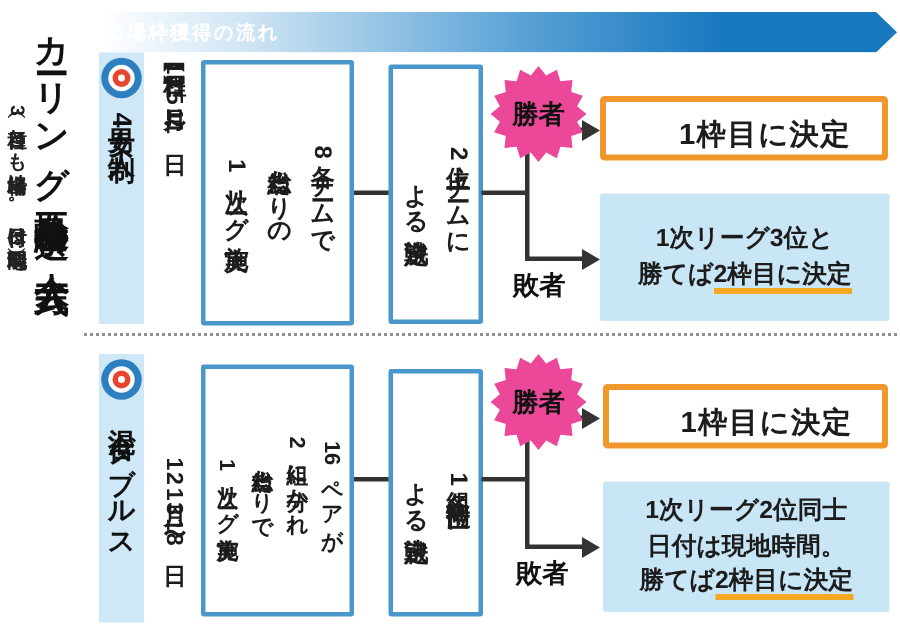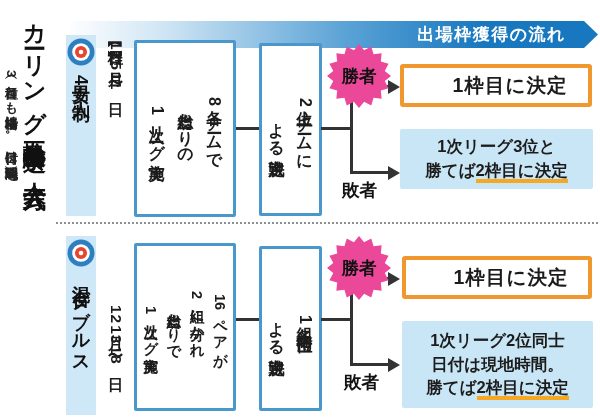--- a/index.html
+++ b/index.html
@@ -8,25 +8,25 @@
 
   .vtext { writing-mode:vertical-rl; text-orientation:mixed; }
 
   
   .sidebar { position:absolute; left:2px; top:8px; height:404px; width:56px; }
   .sidebar-inner { writing-mode:vertical-rl; height:100%; }
   .main-title { font-size:23px; font-weight:bold; letter-spacing:2px; color:#111; }
   .sub-title { font-size:13px; font-weight:600; margin-top:62px; letter-spacing:0; color:#222; }
 
   
-  .banner { position:absolute; left:70px; top:21px; width:528px; height:27px;
+  .banner { position:absolute; left:70px; top:8px; width:528px; height:27px;
     background:linear-gradient(90deg,#fdfeff 0%,#cfe5f4 18%,#5ba3d6 52%,#1878bf 78%,#1878bf 100%);
     clip-path:polygon(0 0, calc(100% - 14px) 0, 100% 50%, calc(100% - 14px) 100%, 0 100%);
-    display:flex; align-items:center; justify-content:flex-end; padding-right:32px;
-    color:#fff; font-weight:bold; font-size:17px; letter-spacing:1.5px; }
+    display:flex; align-items:center; justify-content:flex-start; padding-right:32px;
+    color:#fff; font-weight:bold; font-size:13px; letter-spacing:1.5px; }
 
   
   .strip { position:absolute; left:66px; width:30px; background:#cfe8f7;
     display:flex; flex-direction:column; align-items:center; padding-top:3px; }
   .strip .cat-label { font-size:18px; font-weight:bold; letter-spacing:2px; margin-top:5px; color:#111; }
   .target-icon { width:28px; height:28px; flex:0 0 auto; }
 
   
   .datecol { position:absolute; left:99px; width:32px; display:flex; justify-content:center; }
   .datecol .vtext { font-size:15.5px; font-weight:bold; letter-spacing:1px; }
@@ -45,21 +45,21 @@
   .ahead { position:absolute; width:0; height:0;
     border-left:12px solid #333; border-top:7px solid transparent; border-bottom:7px solid transparent; }
 
   
   .burst { position:absolute; width:64px; height:64px; background:#ec4899;
     display:flex; align-items:center; justify-content:center; }
   .burst span { font-size:17.5px; font-weight:bold; color:#111; }
 
   
   .winbox { position:absolute; border:4px solid #f0972d; background:#fff; border-radius:3px;
-    display:flex; align-items:center; justify-content:center; font-size:19.5px; font-weight:bold; letter-spacing:1px;padding-left:28px; }
+    display:flex; align-items:flex-end; justify-content:center; font-size:19.5px; font-weight:bold; letter-spacing:1px;padding-left:28px; }
   .losebox { position:absolute; background:#c9e6f6; border-radius:2px;
     display:flex; flex-direction:column; align-items:center; justify-content:center;
     font-size:16.5px; font-weight:bold; line-height:1.45; text-align:center; }
   .uline { border-bottom:4px solid #f7a823; padding-bottom:0; }
 
   .branch-label { position:absolute; font-size:17.5px; font-weight:bold; color:#111; }
 
   .dotted-sep { position:absolute; left:56px; top:222px; width:542px; height:0;
     border-top:2.5px dotted #8c9196; }
 </style>
@@ -119,21 +119,21 @@
 
   <div class="burst" style="left: 327px; top: 44px; clip-path: polygon(100% 50%, 90.2% 58%, 96.2% 69.1%, 84.1% 72.8%, 85.4% 85.4%, 72.8% 84.1%, 69.1% 96.2%, 58% 90.2%, 50% 100%, 42% 90.2%, 30.9% 96.2%, 27.2% 84.1%, 14.6% 85.4%, 15.9% 72.8%, 3.8% 69.1%, 9.8% 58%, 0% 50%, 9.8% 42%, 3.8% 30.9%, 15.9% 27.2%, 14.6% 14.6%, 27.2% 15.9%, 30.9% 3.8%, 42% 9.8%, 50% 0%, 58% 9.8%, 69.1% 3.8%, 72.8% 15.9%, 85.4% 14.6%, 84.1% 27.2%, 96.2% 30.9%, 90.2% 42%);">
     <span>勝者</span>
   </div>
   <div class="branch-label" style="left:342px; top:178px;">敗者</div>
 
   <div class="winbox" style="left:400px; top:64px; width:192px; height:43px;">
     <span>1枠目に決定</span>
   </div>
 
-  <div class="losebox" style="left:400px; top:129px; width:193px; height:60px;">
+  <div class="losebox" style="left:400px; top:129px; width:193px; height:85px;">
     <div>1次リーグ3位と</div>
     <div><span>勝てば</span><span class="uline">2枠目に決定</span></div>
   </div>
 
   <div class="dotted-sep"></div>
 
   <div class="strip" style="top:236px; height:179px;">
     <svg class="target-icon" viewBox="0 0 28 28">
       <circle cx="14" cy="14" r="13.5" fill="#2e7fc0"></circle>
       <circle cx="14" cy="14" r="8.8" fill="#ffffff"></circle>

